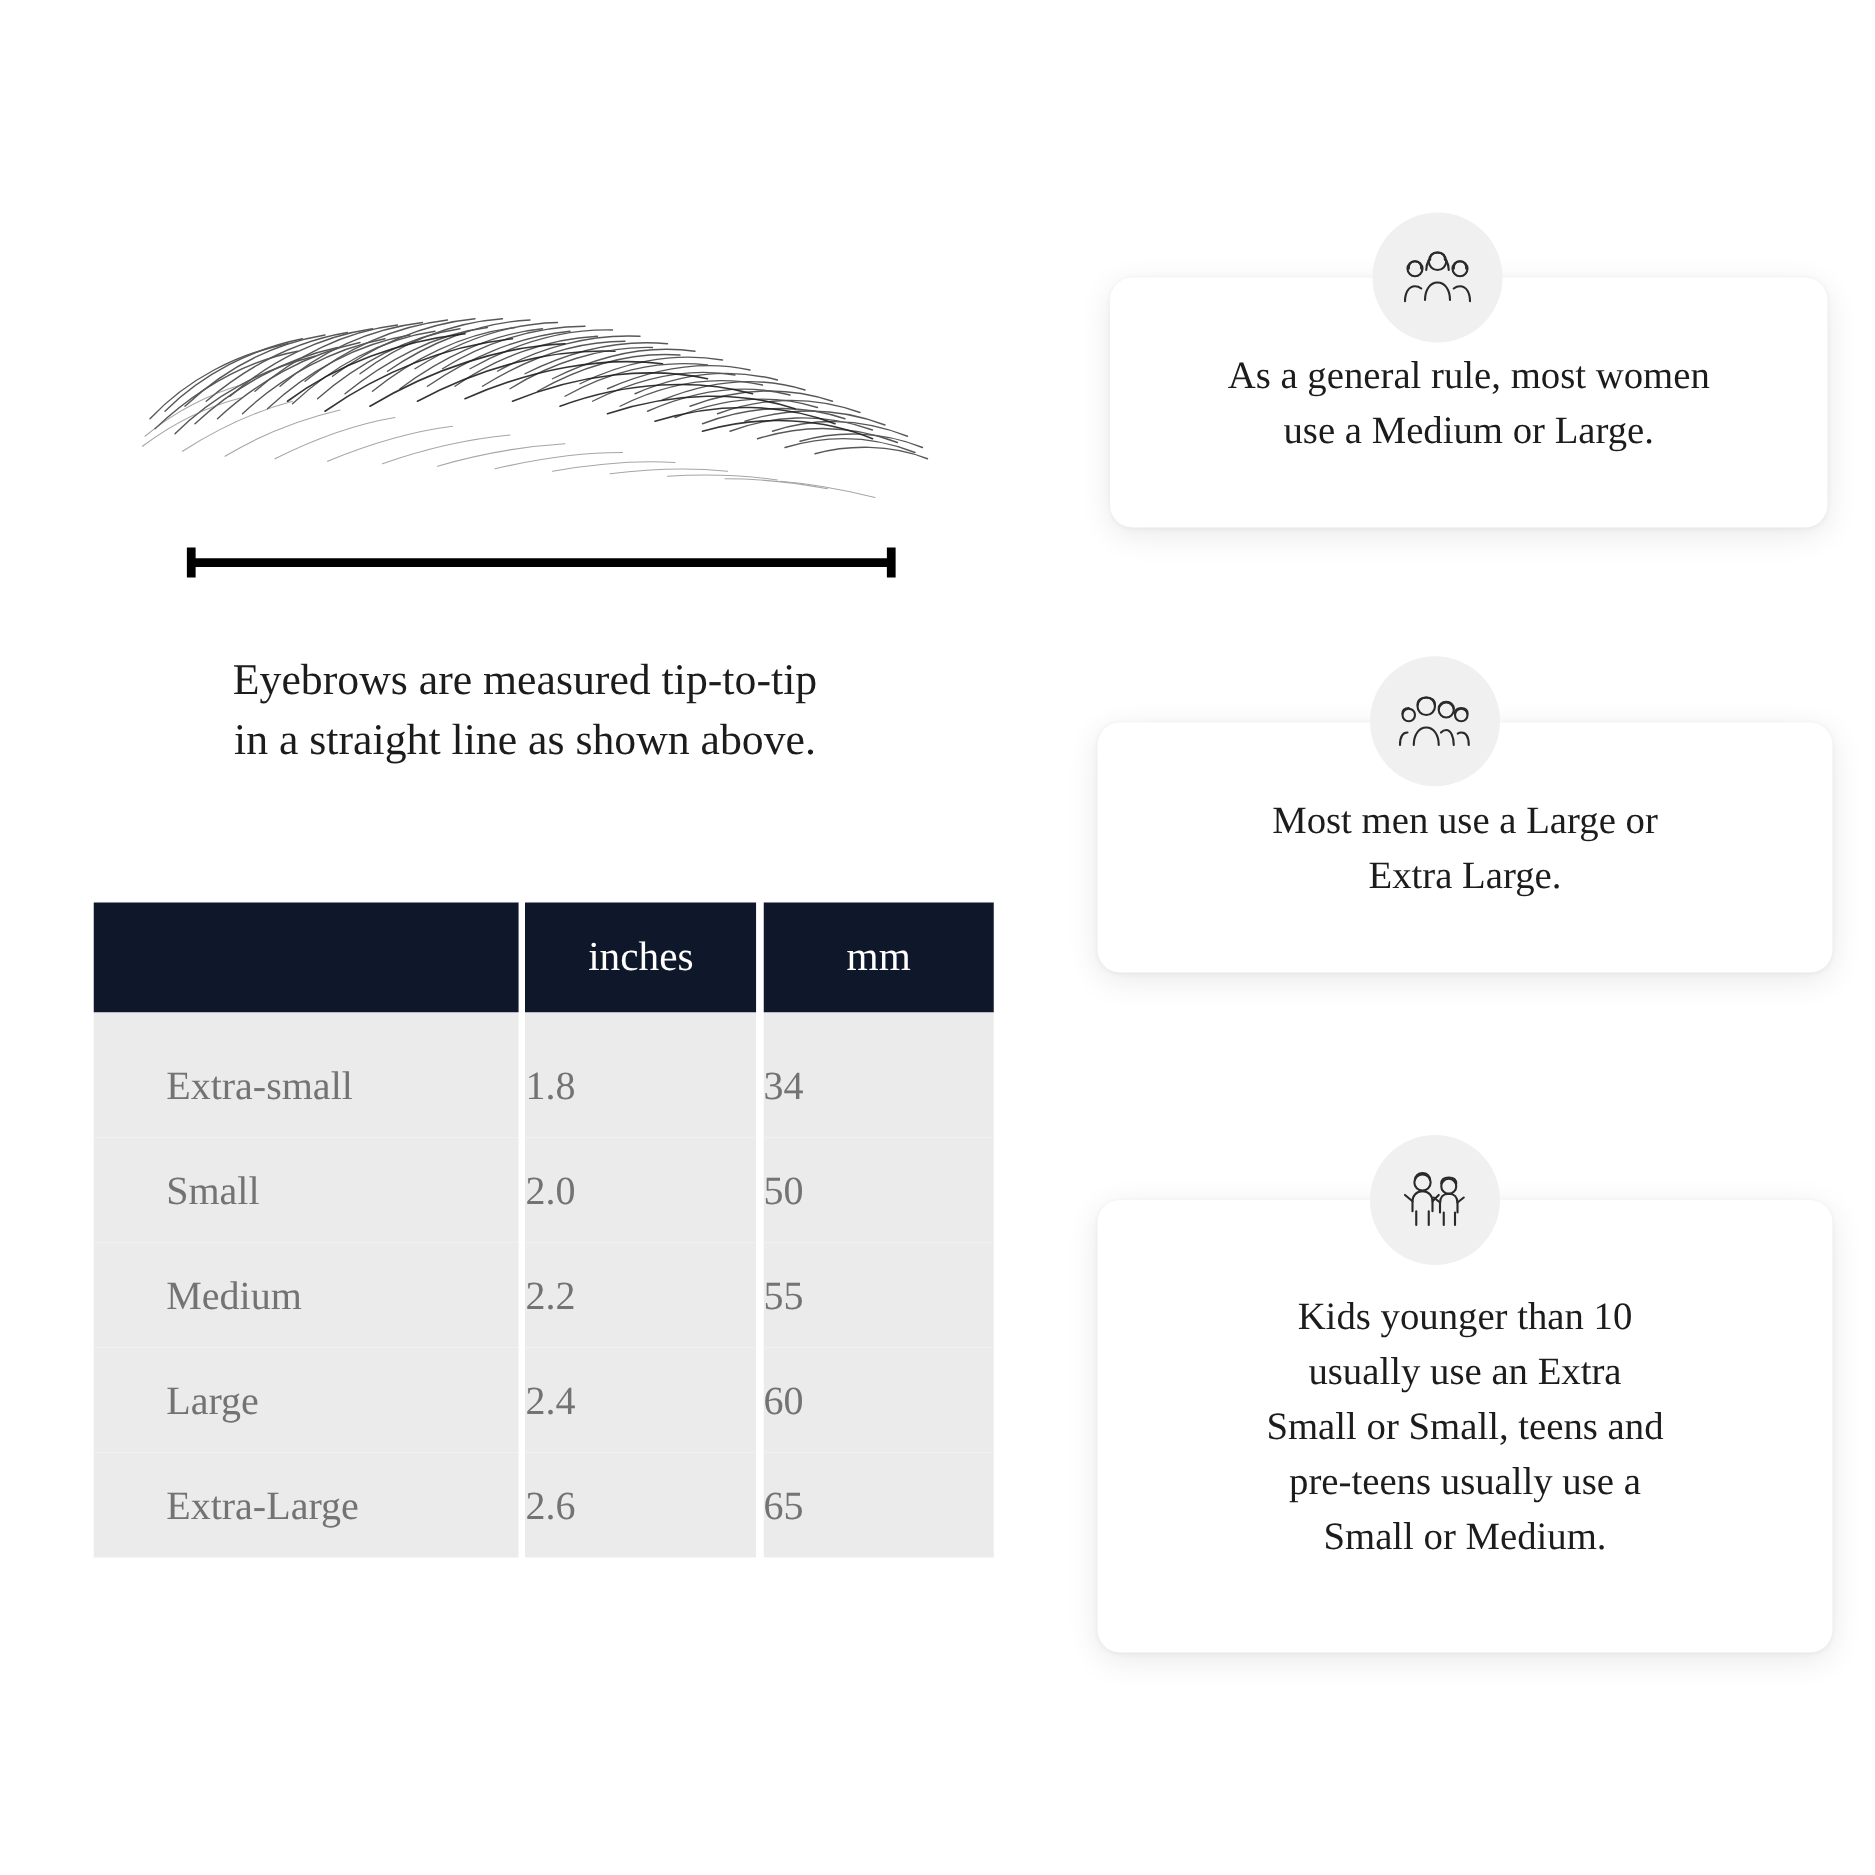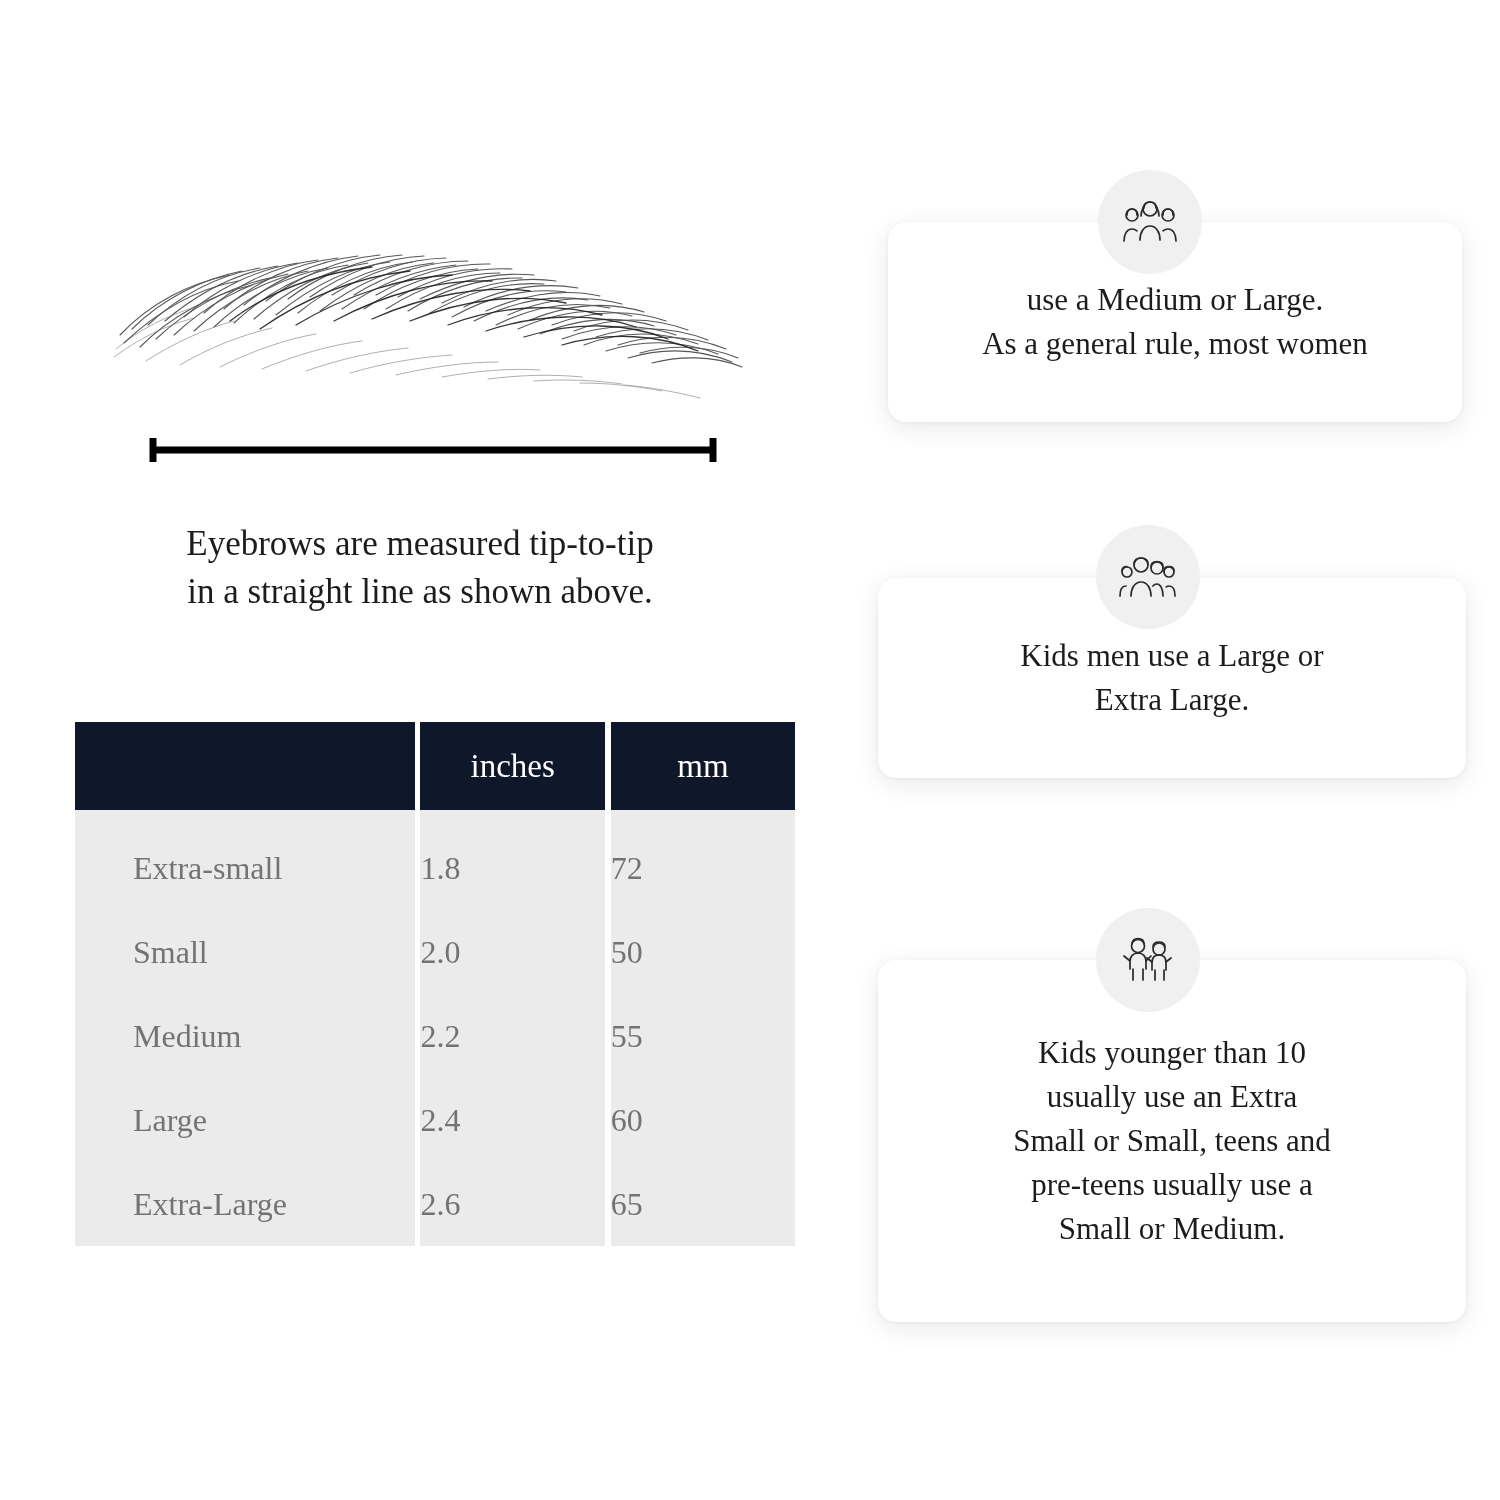--- a/index.html
+++ b/index.html
@@ -288,21 +288,21 @@
           <th class="gap"></th>
           <th class="th-mm">mm</th>
         </tr>
       </thead>
       <tbody>
         <tr>
           <td class="cell-name">Extra-small</td>
           <td class="gap"></td>
           <td class="cell-num">1.8</td>
           <td class="gap"></td>
-          <td class="cell-num">72</td>
+          <td class="cell-num">34</td>
         </tr>
         <tr>
           <td class="cell-name">Small</td>
           <td class="gap"></td>
           <td class="cell-num">2.0</td>
           <td class="gap"></td>
           <td class="cell-num">50</td>
         </tr>
         <tr>
           <td class="cell-name">Medium</td>
@@ -326,42 +326,42 @@
           <td class="cell-num">65</td>
         </tr>
       </tbody>
     </table>
   </div>
 
   <div class="right-col">
 
     <div class="note-card" id="card-women">
       <div class="note-text">
+        <div>As a general rule, most women</div>
         <div>use a Medium or Large.</div>
-        <div>As a general rule, most women</div>
       </div>
     </div>
     <div class="note-icon" id="icon-women">
       <svg width="62" height="54" viewBox="0 0 62 54" fill="none" stroke="#2a2a2a" stroke-width="1.7" stroke-linecap="round" stroke-linejoin="round" aria-hidden="true">
         <circle cx="31" cy="14" r="7"></circle>
         <path d="M31 7c-5 0-6 3-6 6M31 7c5 0 6 3 6 6"></path>
         <path d="M24 13c-1 2-2 5-2 8M38 13c1 2 2 5 2 8"></path>
         <path d="M21 45c0-8 4-14 10-14s10 6 10 14"></path>
         <circle cx="13" cy="20" r="6"></circle>
         <path d="M13 14c-4 0-5 3-5 6M13 14c4 0 5 3 5 6"></path>
         <path d="M5 46c0-7 3-12 8-12 2 0 3.5.6 5 1.8"></path>
         <circle cx="49" cy="20" r="6"></circle>
         <path d="M49 14c-4 0-5 3-5 6M49 14c4 0 5 3 5 6"></path>
         <path d="M57 46c0-7-3-12-8-12-2 0-3.5.6-5 1.8"></path>
       </svg>
     </div>
 
     <div class="note-card" id="card-men">
       <div class="note-text">
-        <div>Kids men use a Large or</div>
+        <div>Most men use a Large or</div>
         <div>Extra Large.</div>
       </div>
     </div>
     <div class="note-icon" id="icon-men">
       <svg width="62" height="54" viewBox="0 0 62 54" fill="none" stroke="#2a2a2a" stroke-width="1.7" stroke-linecap="round" stroke-linejoin="round" aria-hidden="true">
         <circle cx="24" cy="15" r="7"></circle>
         <path d="M17 14c0-4 3-6 7-6s7 2 7 6"></path>
         <path d="M14 46c0-8 4-14 10-14s10 6 10 14"></path>
         <circle cx="40" cy="18" r="6"></circle>
         <path d="M34 17c0-3.5 2.5-5.5 6-5.5s6 2 6 5.5"></path>

